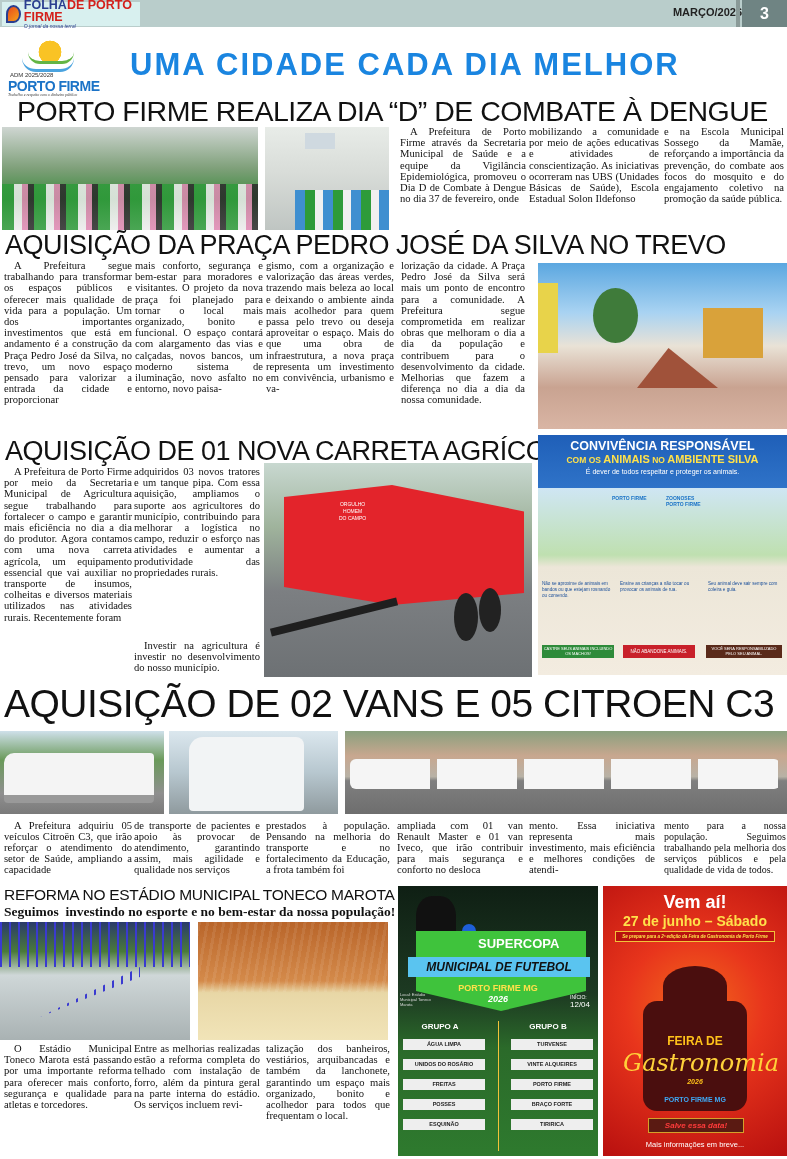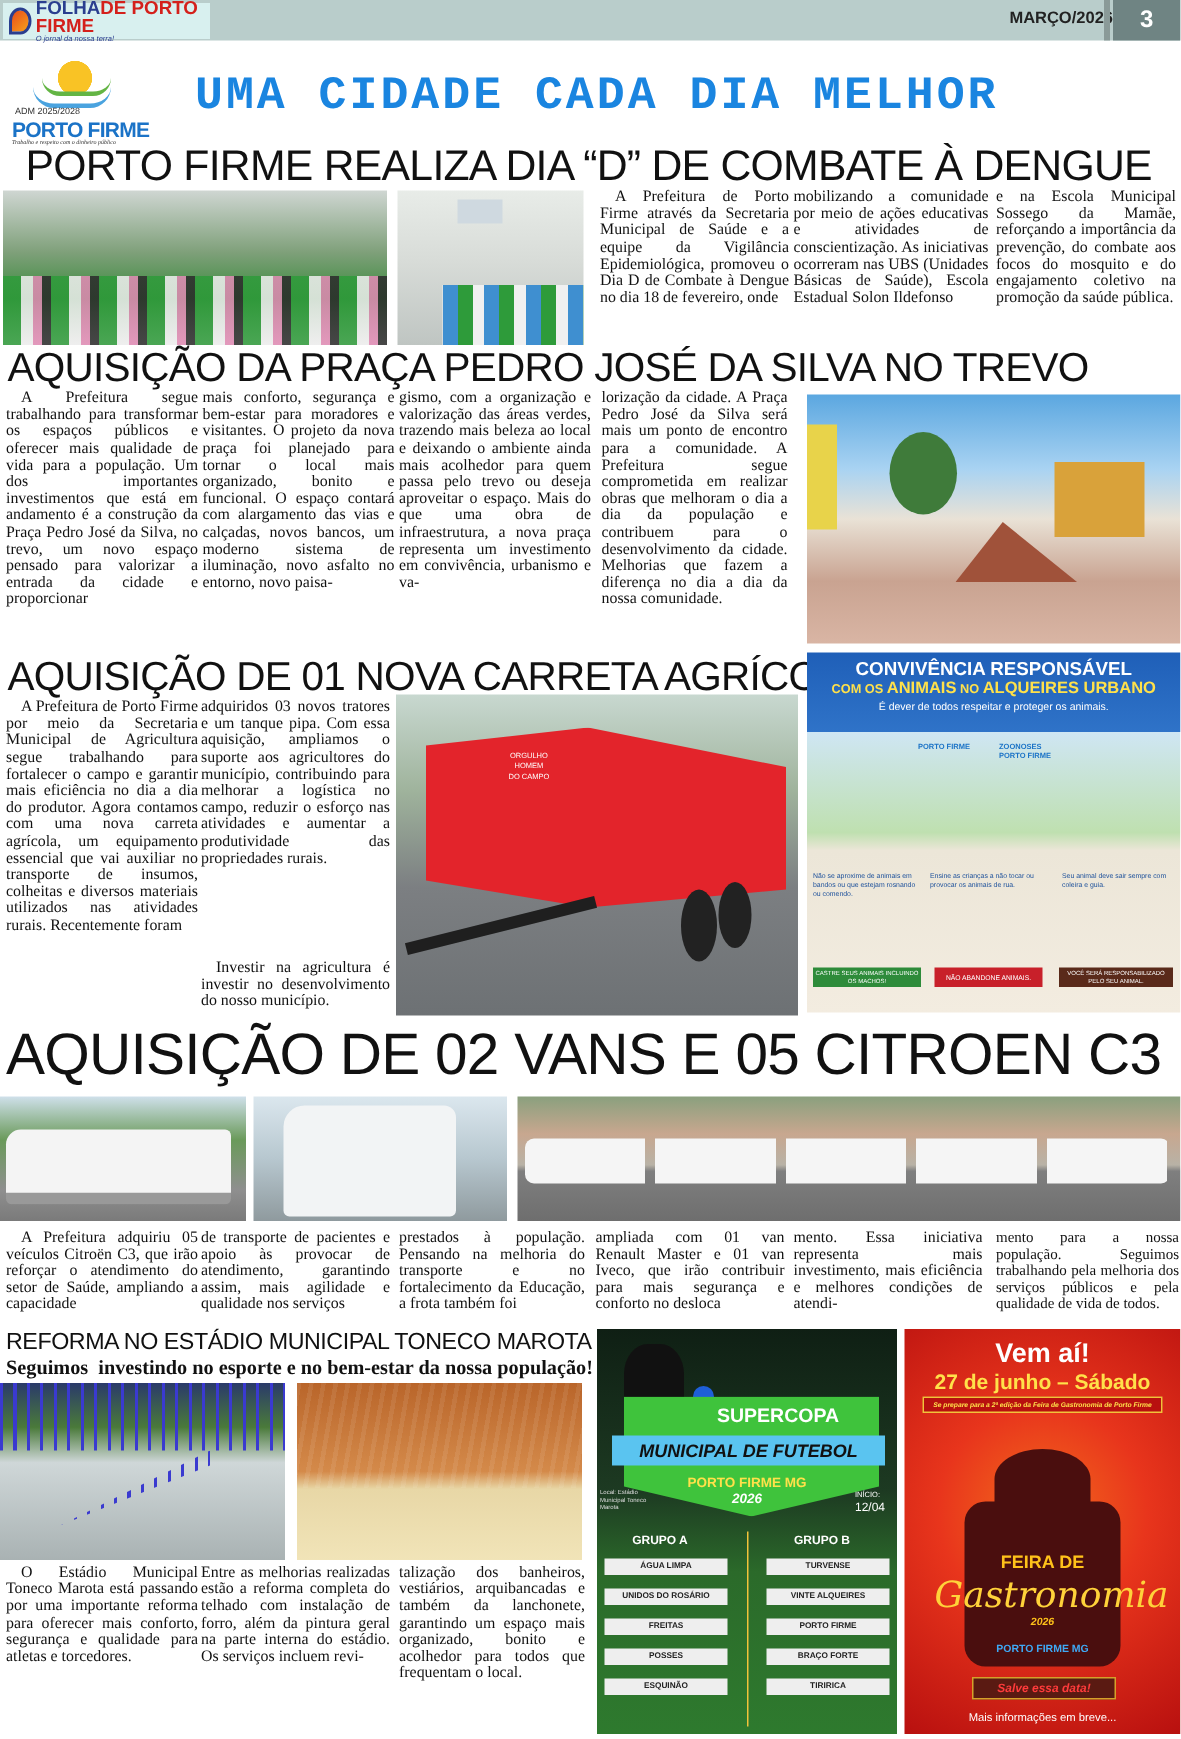--- a/index.html
+++ b/index.html
@@ -13,21 +13,21 @@
 .logo-sub{font-family:"Liberation Sans",sans-serif;font-size:5px;color:#2a3e8f;font-style:italic}
 .hdr-date{right:45px;top:6px;font-family:"Liberation Sans",sans-serif;font-weight:bold;font-size:11px;color:#222}
 .hdr-sep{left:736px;top:0;width:4px;height:27px;background:#8a9a98}
 .hdr-page{left:742px;top:0;width:45px;height:27px;background:#6f8483;color:#fff;font-family:"Liberation Sans",sans-serif;font-weight:bold;font-size:16px;display:flex;align-items:center;justify-content:center}
 .sun{left:30px;top:32px;width:40px;height:40px;border-radius:50%;background:radial-gradient(circle,#f9c325 40%,rgba(249,195,37,0) 41%)}
 .wave{left:22px;top:58px;width:52px;height:14px;border-bottom:3px solid #4aa3df;border-radius:0 0 30px 30px}
 .wave2{left:28px;top:52px;width:46px;height:12px;border-bottom:3px solid #63b544;border-radius:0 0 30px 30px}
 .adm-year{left:10px;top:72px;font-family:"Liberation Sans",sans-serif;font-size:6px;color:#333}
 .adm-name{left:8px;top:78px;font-family:"Liberation Sans",sans-serif;font-weight:bold;font-size:14px;color:#1b73c7;letter-spacing:-0.5px}
 .adm-tag{left:8px;top:92px;font-size:4px;color:#333;font-style:italic}
-.main-title{left:130px;top:47px;font-family:Liberation Mono, monospace;font-weight:bold;font-size:31px;color:#1a85e0;letter-spacing:2px;white-space:nowrap}
+.main-title{left:130px;top:47px;font-family:Liberation Sans, sans-serif;font-weight:bold;font-size:31px;color:#1a85e0;letter-spacing:2px;white-space:nowrap}
 .h1{font-family:"Liberation Sans",sans-serif;color:#111;white-space:nowrap;letter-spacing:-0.5px}
 .photo{overflow:hidden}
 .col{font-size:10.6px;line-height:11.2px;text-align:justify;text-indent:10px;color:#111}
 .ad-box{overflow:hidden}
 .ad-title{font-family:"Liberation Sans",sans-serif;font-weight:bold;text-align:center}
 </style>
 </head>
 <body>
 
 <div class="abs hdr"></div>
@@ -51,21 +51,21 @@
 <div class="abs main-title">UMA CIDADE CADA DIA MELHOR</div>
 
 <div class="abs h1" style="left:17px;top:95px;font-size:28.5px;">PORTO FIRME REALIZA DIA “D” DE COMBATE À DENGUE</div>
 <div class="abs photo" style="left:2px;top:127px;width:256px;height:103px;background:linear-gradient(180deg,#cfd6d2 0%,#7fa07a 40%,#3a8a3c 70%,#e9e4e6 100%);">
   <div style="position:absolute;left:0;bottom:0;width:100%;height:45%;background:repeating-linear-gradient(90deg,#2e9b3a 0 12px,#f0f0f0 12px 20px,#e28bb5 20px 26px,#2b2b2b 26px 32px);opacity:.85"></div>
 </div>
 <div class="abs photo" style="left:265px;top:127px;width:124px;height:103px;background:linear-gradient(180deg,#e8ece8 0%,#d8dcd8 45%,#bfc5c2 100%);">
   <div style="position:absolute;left:40px;top:6px;width:30px;height:16px;background:#cfd9e0"></div>
   <div style="position:absolute;left:30px;bottom:0;width:94px;height:40px;background:repeating-linear-gradient(90deg,#3f8fd0 0 10px,#2e9b3a 10px 20px,#f0f0f0 20px 28px)"></div>
 </div>
-<div class="abs col" style="left:400px;top:126px;width:126px;">A Prefeitura de Porto Firme através da Secretaria Municipal de Saúde e a equipe da Vigilância Epidemiológica, promoveu o Dia D de Combate à Dengue no dia 18 de fevereiro, onde</div>
+<div class="abs col" style="left:400px;top:126px;width:126px;">A Prefeitura de Porto Firme através da Secretaria Municipal de Saúde e a equipe da Vigilância Epidemiológica, promoveu o Dia D de Combate à Dengue no dia 37 de fevereiro, onde</div>
 <div class="abs col" style="left:529px;top:126px;width:130px;text-indent:0">mobilizando a comunidade por meio de ações educativas e atividades de conscientização. As iniciativas ocorreram nas UBS (Unidades Básicas de Saúde), Escola Estadual Solon Ildefonso</div>
 <div class="abs col" style="left:664px;top:126px;width:120px;text-indent:0">e na Escola Municipal Sossego da Mamãe, reforçando a importância da prevenção, do combate aos focos do mosquito e do engajamento coletivo na promoção da saúde pública.</div>
 
 <div class="abs h1" style="left:5px;top:230px;font-size:27px;">AQUISIÇÃO DA PRAÇA PEDRO JOSÉ DA SILVA NO TREVO</div>
 <div class="abs col" style="left:4px;top:260px;width:128px;">A Prefeitura segue trabalhando para transformar os espaços públicos e oferecer mais qualidade de vida para a população. Um dos importantes investimentos que está em andamento é a construção da Praça Pedro José da Silva, no trevo, um novo espaço pensado para valorizar a entrada da cidade e proporcionar</div>
 <div class="abs col" style="left:135px;top:260px;width:128px;text-indent:0">mais conforto, segurança e bem-estar para moradores e visitantes. O projeto da nova praça foi planejado para tornar o local mais organizado, bonito e funcional. O espaço contará com alargamento das vias e calçadas, novos bancos, um moderno sistema de iluminação, novo asfalto no entorno, novo paisa-</div>
 <div class="abs col" style="left:266px;top:260px;width:128px;text-indent:0">gismo, com a organização e valorização das áreas verdes, trazendo mais beleza ao local e deixando o ambiente ainda mais acolhedor para quem passa pelo trevo ou deseja aproveitar o espaço. Mais do que uma obra de infraestrutura, a nova praça representa um investimento em convivência, urbanismo e va-</div>
 <div class="abs col" style="left:401px;top:260px;width:124px;text-indent:0">lorização da cidade. A Praça Pedro José da Silva será mais um ponto de encontro para a comunidade. A Prefeitura segue comprometida em realizar obras que melhoram o dia a dia da população e contribuem para o desenvolvimento da cidade. Melhorias que fazem a diferença no dia a dia da nossa comunidade.</div>
 <div class="abs photo" style="left:538px;top:263px;width:249px;height:166px;background:linear-gradient(180deg,#5ba7e0 0%,#a9d3f2 30%,#e9e2d6 50%,#c9a391 75%,#d9b5a4 100%);">
   <div style="position:absolute;left:0;top:20px;width:20px;height:70px;background:#e8d34a"></div>
@@ -85,21 +85,21 @@
       <div>HOMEM</div>
       <div>DO CAMPO</div>
   </div>
   <div style="position:absolute;left:190px;top:130px;width:24px;height:48px;border-radius:50%;background:#222"></div>
   <div style="position:absolute;left:215px;top:125px;width:22px;height:44px;border-radius:50%;background:#222"></div>
   <div style="position:absolute;left:5px;top:150px;width:130px;height:8px;background:#1f1f1f;transform:rotate(-14deg)"></div>
 </div>
 
 <div class="abs ad-box" style="left:538px;top:435px;width:249px;height:240px;background:linear-gradient(180deg,#1f5fb8 0%,#2f73c8 22%,#cfe6f4 22%,#bfe0b0 50%,#ece6d8 55%,#f3ece0 100%);">
   <div class="ad-title" style="margin-top:4px;color:#fff;font-size:12.5px;">CONVIVÊNCIA RESPONSÁVEL</div>
-  <div class="ad-title" style="font-size:8.5px;color:#ffe14a;"><span>COM OS </span><span style="font-size:11px">ANIMAIS</span><span> NO </span><span style="font-size:11px">ALQUEIRES URBANO</span></div>
+  <div class="ad-title" style="font-size:8.5px;color:#ffe14a;"><span>COM OS </span><span style="font-size:11px">ANIMAIS</span><span> NO </span><span style="font-size:11px">AMBIENTE SILVA</span></div>
   <div class="ad-title" style="font-size:7px;color:#fff;margin-top:3px;font-weight:normal">É dever de todos respeitar e proteger os animais.</div>
   <div style="position:absolute;left:74px;top:60px;font-family:'Liberation Sans',sans-serif;font-size:5px;font-weight:bold;color:#1b73c7">PORTO FIRME</div>
   <div style="position:absolute;left:128px;top:60px;font-family:'Liberation Sans',sans-serif;font-size:5px;font-weight:bold;color:#1b73c7;width:40px">ZOONOSES PORTO FIRME</div>
   <div style="position:absolute;left:4px;top:146px;width:70px;font-family:'Liberation Sans',sans-serif;font-size:4.6px;color:#1b4f9a;line-height:6px">Não se aproxime de animais em bandos ou que estejam rosnando ou comendo.</div>
   <div style="position:absolute;left:82px;top:146px;width:80px;font-family:'Liberation Sans',sans-serif;font-size:4.6px;color:#1b4f9a;line-height:6px">Ensine as crianças a não tocar ou provocar os animais de rua.</div>
   <div style="position:absolute;left:170px;top:146px;width:76px;font-family:'Liberation Sans',sans-serif;font-size:4.6px;color:#1b4f9a;line-height:6px">Seu animal deve sair sempre com coleira e guia.</div>
   <div style="position:absolute;left:4px;top:210px;width:72px;height:13px;background:#2e8b3a;color:#fff;font-family:'Liberation Sans',sans-serif;font-size:4px;line-height:5px;text-align:center;padding-top:1px">CASTRE SEUS ANIMAIS INCLUINDO OS MACHOS!</div>
   <div style="position:absolute;left:85px;top:210px;width:72px;height:13px;background:#c8202a;color:#fff;font-family:'Liberation Sans',sans-serif;font-size:4.5px;line-height:13px;text-align:center">NÃO ABANDONE ANIMAIS.</div>
   <div style="position:absolute;left:168px;top:210px;width:76px;height:13px;background:#5a2a1a;color:#fff;font-family:'Liberation Sans',sans-serif;font-size:4px;line-height:5px;text-align:center;padding-top:1px">VOCÊ SERÁ RESPONSABILIZADO PELO SEU ANIMAL.</div>
 </div>

